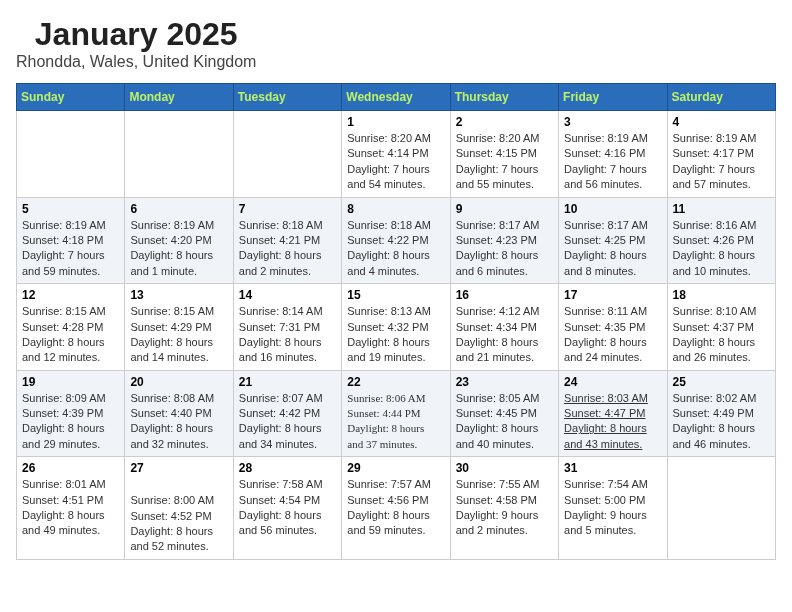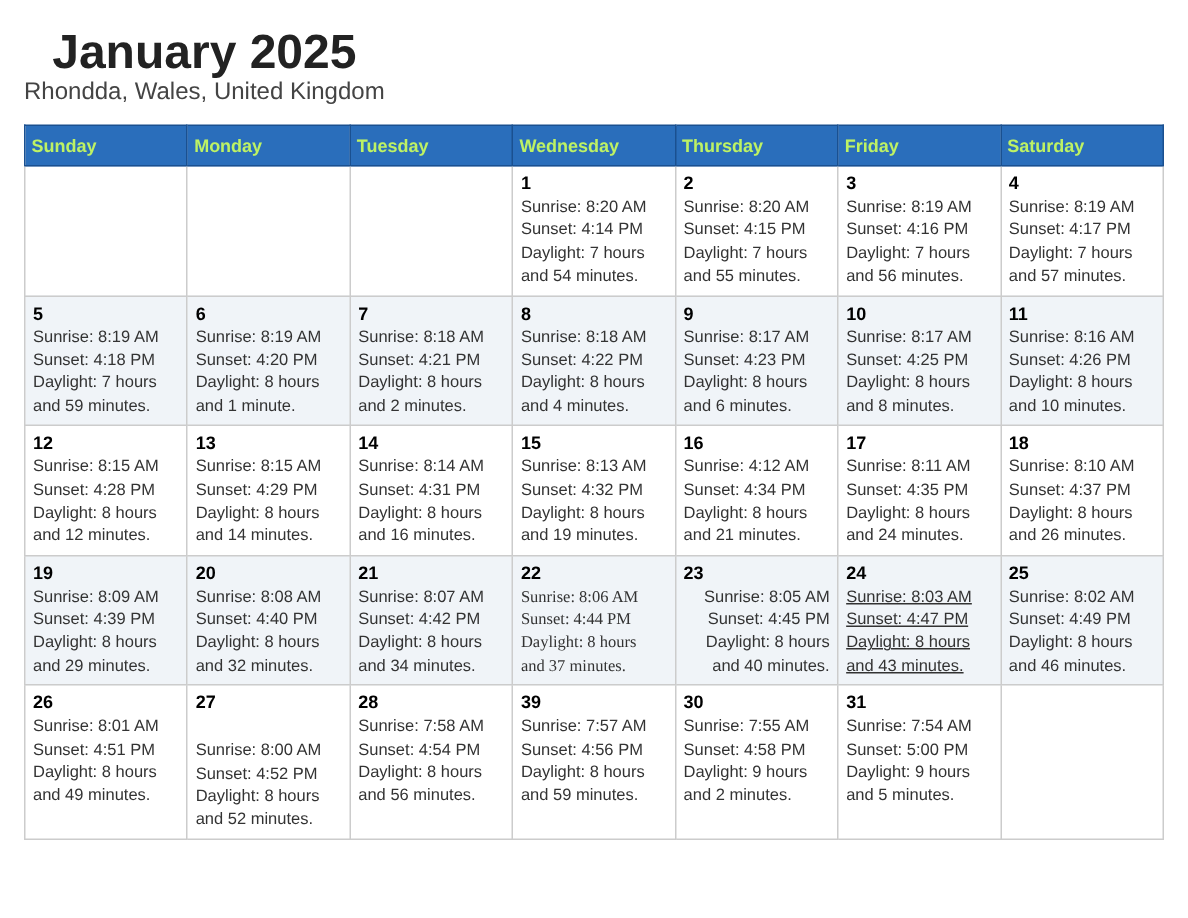--- a/index.html
+++ b/index.html
@@ -207,21 +207,21 @@
         <td>
           <div class="day-number">13</div>
           <div class="day-info" style="white-space: pre-line;">Sunrise: 8:15 AM
 Sunset: 4:29 PM
 Daylight: 8 hours
 and 14 minutes.</div>
         </td>
         <td>
           <div class="day-number">14</div>
           <div class="day-info" style="white-space: pre-line;">Sunrise: 8:14 AM
-Sunset: 4:31 PM
+Sunset: 7:31 PM
 Daylight: 8 hours
 and 16 minutes.</div>
         </td>
         <td>
           <div class="day-number">15</div>
           <div class="day-info" style="white-space: pre-line;">Sunrise: 8:13 AM
 Sunset: 4:32 PM
 Daylight: 8 hours
 and 19 minutes.</div>
         </td>
@@ -271,21 +271,21 @@
         </td>
         <td>
           <div class="day-number">22</div>
           <div class="day-info" style="white-space: pre-line; font-family: Liberation Serif, serif;">Sunrise: 8:06 AM
 Sunset: 4:44 PM
 Daylight: 8 hours
 and 37 minutes.</div>
         </td>
         <td>
           <div class="day-number">23</div>
-          <div class="day-info" style="white-space: pre-line; text-align: right;">Sunrise: 8:05 AM
+          <div class="day-info" style="white-space: pre-line;">Sunrise: 8:05 AM
 Sunset: 4:45 PM
 Daylight: 8 hours
 and 40 minutes.</div>
         </td>
         <td>
           <div class="day-number">24</div>
           <div class="day-info" style="white-space: pre-line; text-decoration: underline;">Sunrise: 8:03 AM
 Sunset: 4:47 PM
 Daylight: 8 hours
 and 43 minutes.</div>
@@ -314,21 +314,21 @@
 and 52 minutes.</div>
         </td>
         <td>
           <div class="day-number">28</div>
           <div class="day-info" style="white-space: pre-line;">Sunrise: 7:58 AM
 Sunset: 4:54 PM
 Daylight: 8 hours
 and 56 minutes.</div>
         </td>
         <td>
-          <div class="day-number">39</div>
+          <div class="day-number">29</div>
           <div class="day-info" style="white-space: pre-line;">Sunrise: 7:57 AM
 Sunset: 4:56 PM
 Daylight: 8 hours
 and 59 minutes.</div>
         </td>
         <td>
           <div class="day-number">30</div>
           <div class="day-info" style="white-space: pre-line;">Sunrise: 7:55 AM
 Sunset: 4:58 PM
 Daylight: 9 hours

